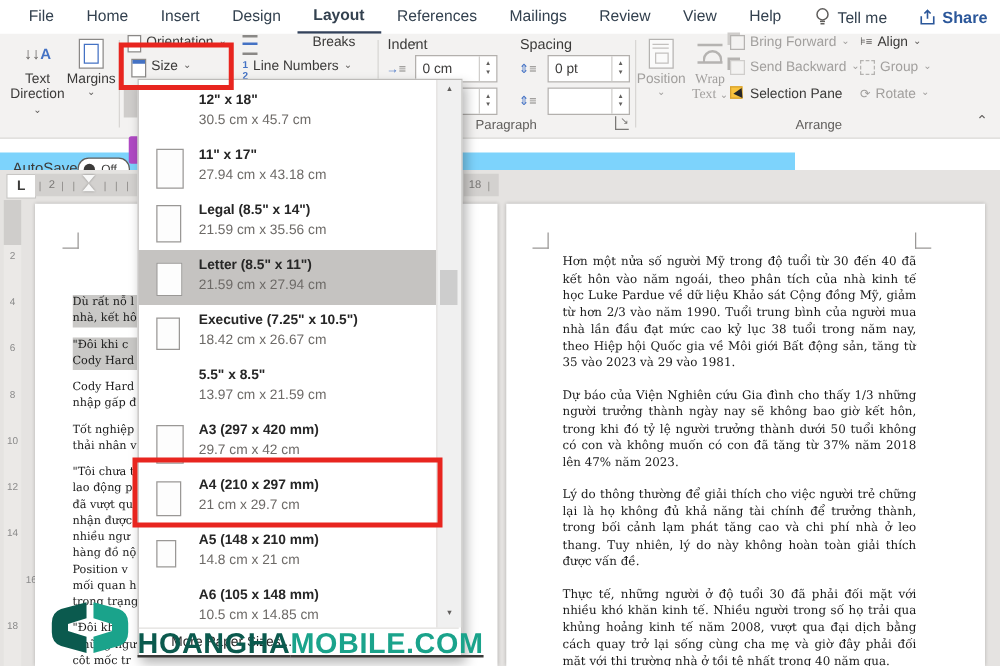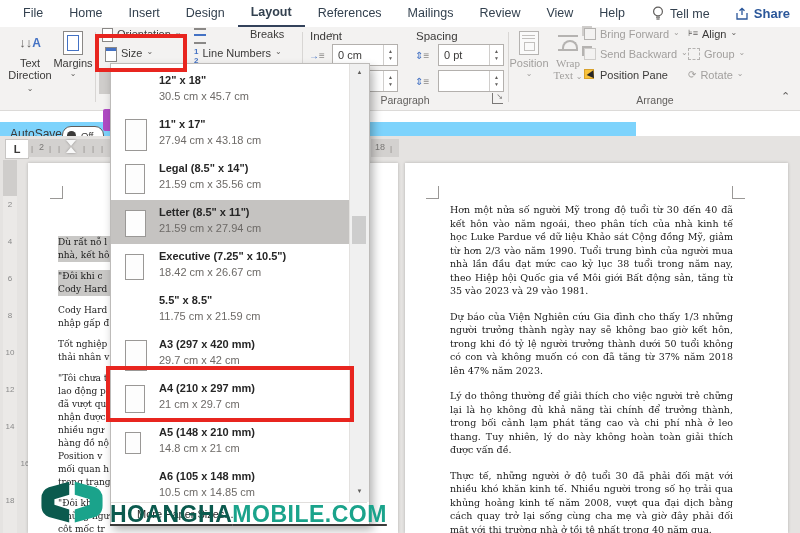--- a/index.html
+++ b/index.html
@@ -242,21 +242,21 @@
     <div class="smallbtn gray" style="left:584px;top:21px;">
       <span style="width:10px;height:10px;display:inline-block;border:1px solid #cfcdcb;box-shadow:-3px -3px 0 -1px #b5b3b1;"></span>
       <span>Send Backward</span>
         <span class="chev">⌄</span>
     </div>
     <div class="smallbtn" style="left:584px;top:42px;">
       <span style="width:12px;height:11px;display:inline-block;position:relative;">
         <span style="position:absolute;left:0;top:0;width:8px;height:8px;background:#f9c33c;border:1px solid #d8a12c;"></span>
         <span style="position:absolute;left:4px;top:3px;width:0;height:0;border-left:4px solid transparent;border-right:4px solid transparent;border-top:7px solid #262626;transform:rotate(-35deg);"></span>
       </span>
-      <span>Position Pane</span>
+      <span>Selection Pane</span>
     </div>
     <div class="smallbtn" style="left:688px;top:1px;">
       <span style="font-size:9px;color:#605e5c;">⊧≡</span>
       <span>Align</span>
         <span class="chev">⌄</span>
     </div>
     <div class="smallbtn gray" style="left:688px;top:21px;">
       <span style="width:10px;height:10px;display:inline-block;border:1px dashed #b5b3b1;"></span>
       <span>Group</span>
         <span class="chev">⌄</span>
@@ -382,21 +382,21 @@
           <div class="ddname">Letter (8.5" x 11")</div>
           <div class="dddims">21.59 cm x 27.94 cm</div>
         </div>
         <div class="ddrow" style="top: 180px;">
           <span class="ddicon" style="width: 17px; height: 24px; top: 10px;"></span>
           <div class="ddname">Executive (7.25" x 10.5")</div>
           <div class="dddims">18.42 cm x 26.67 cm</div>
         </div>
         <div class="ddrow" style="top: 224px;">
           <div class="ddname">5.5" x 8.5"</div>
-          <div class="dddims">11.75 cm x 21.59 cm</div>
+          <div class="dddims">13.97 cm x 21.59 cm</div>
         </div>
         <div class="ddrow" style="top: 268px;">
           <span class="ddicon" style="width: 20px; height: 29px; top: 8px;"></span>
           <div class="ddname">A3 (297 x 420 mm)</div>
           <div class="dddims">29.7 cm x 42 cm</div>
         </div>
         <div class="ddrow" style="top: 312px;">
           <span class="ddicon" style="width: 18px; height: 26px; top: 9px;"></span>
           <div class="ddname">A4 (210 x 297 mm)</div>
           <div class="dddims">21 cm x 29.7 cm</div>

